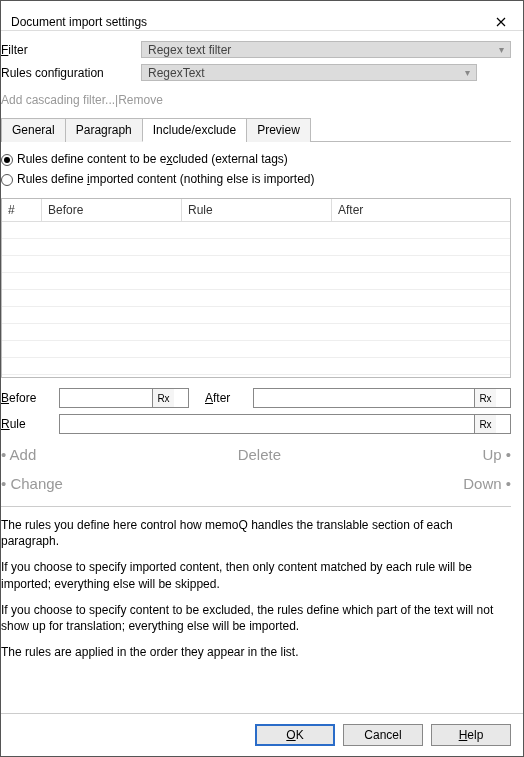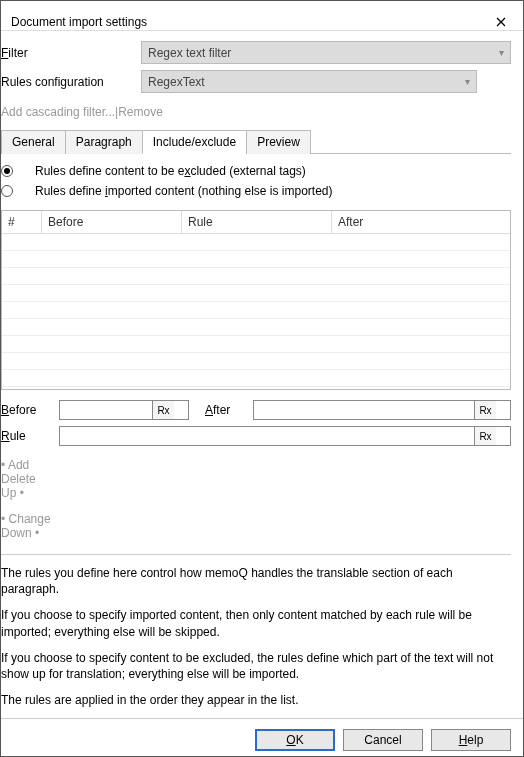--- a/index.html
+++ b/index.html
@@ -44,21 +44,21 @@
       align-items: center;
       margin-bottom: 6px;
     }
     .form-label {
       width: 140px;
       font-size: 12px;
     }
     .form-label .ul { text-decoration: underline; }
     .combo {
       flex: 1;
-      height: 23px;
+      height: 17px;
       background: #dcdcdc;
       border: 1px solid #bbb;
       display: flex;
       align-items: center;
       padding: 0 6px;
       font-size: 12px;
       position: relative;
       color: #444;
     }
     .combo .chev {
@@ -90,22 +90,22 @@
       font-size: 12px;
       position: relative;
       top: 1px;
     }
     .tab.active {
       background: #fff;
       border-bottom: 1px solid #fff;
     }
     .radio-row {
       display: flex;
-      align-items: center;
-      gap: 22px;
+      align-items: flex-end;
+      gap: 4px;
       margin-bottom: 6px;
       font-size: 12px;
     }
     .radio-row .radio {
       width: 12px; height: 12px;
       border: 1px solid #555;
       border-radius: 50%;
       display: flex; align-items: center; justify-content: center;
     }
     .radio-row .radio .dot {
@@ -164,25 +164,24 @@
       width: 22px;
       border-left: 1px solid #888;
       display: flex;
       align-items: center;
       justify-content: center;
       font-size: 10px;
       background: #f5f5f5;
     }
     .action-row {
       display: flex;
-      justify-content: flex-start;
+      justify-content: space-between;
       color: #999;
-      font-size: 12px;
+      font-size: 15px;
       margin: 6px 0;
-      flex-direction: column;
     }
     .action-row .dot::before { content: "• "; }
     .action-row .dot-after::after { content: " •"; }
     .hr { border-top: 1px solid #ccc; margin: 8px 0 10px 0; }
     .help-text p {
       margin: 0 12px 10px 0;
       font-size: 12px;
       line-height: 1.35;
     }
     .footer {

